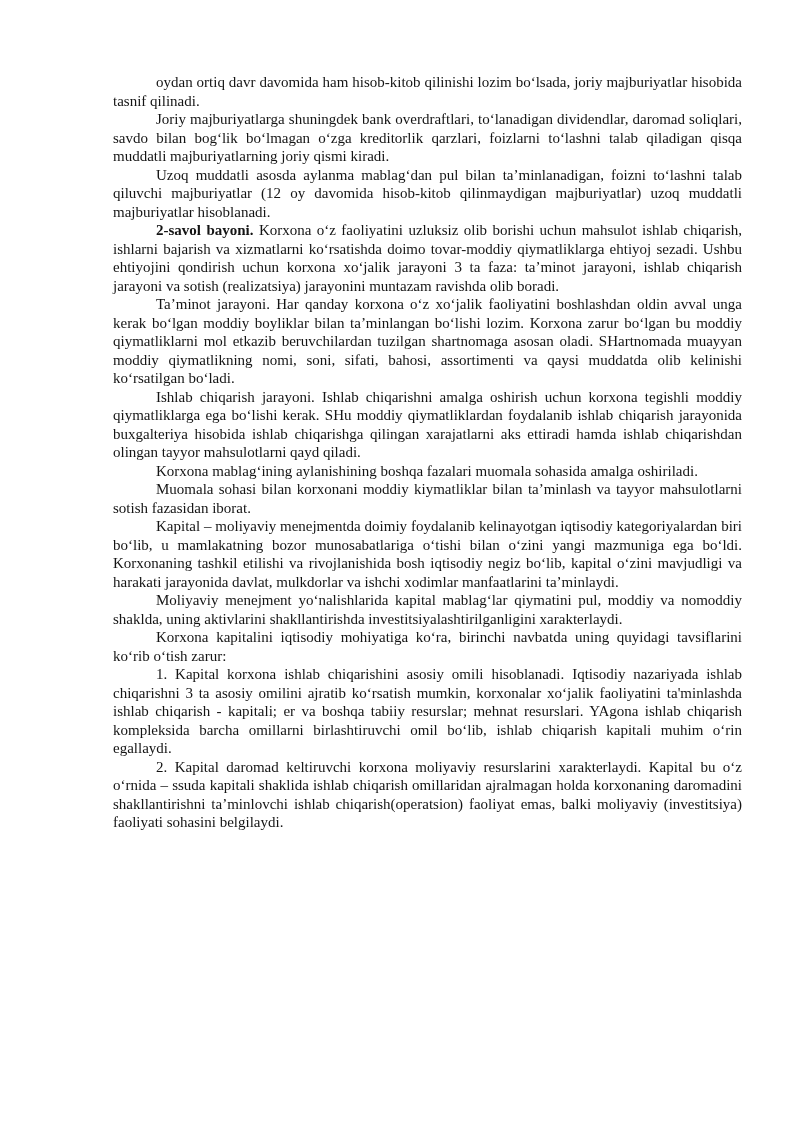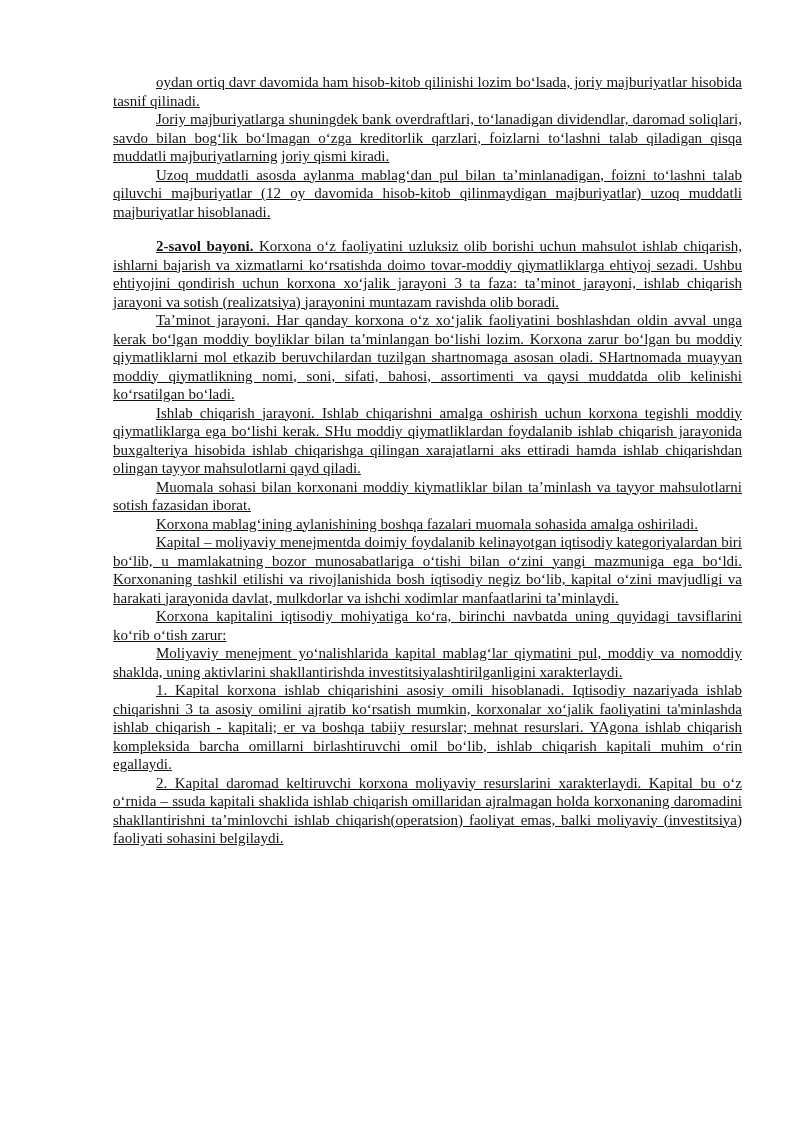--- a/index.html
+++ b/index.html
@@ -23,24 +23,23 @@
     width: 629px;
     color: #141414;
     font-family: "Liberation Serif", "DejaVu Serif", serif;
     font-size: 15px;
     line-height: 18.5px;
     text-align: justify;
   }
   .para {
     margin: 0;
     text-indent: 43px;
-    text-decoration: underline;
   }
   .section-start {
-    margin-top: 16px;
+    margin-top: 0;
   }
   .lead {
     font-weight: bold;
   }
 </style>
 </head>
 <body>
 
 <div class="page">
   <div class="content">
@@ -51,30 +50,30 @@
 
     <p class="para"><span class="lead"></span><span>Uzoq muddatli asosda aylanma mablag‘dan pul bilan ta’minlanadigan, foizni to‘lashni talab qiluvchi majburiyatlar (12 oy davomida hisob-kitob qilinmaydigan majburiyatlar) uzoq muddatli majburiyatlar hisoblanadi.</span></p>
 
     <p class="para section-start"><span class="lead">2-savol bayoni.</span><span> Korxona o‘z faoliyatini uzluksiz olib borishi uchun mahsulot ishlab chiqarish, ishlarni bajarish va xizmatlarni ko‘rsatishda doimo tovar-moddiy qiymatliklarga ehtiyoj sezadi. Ushbu ehtiyojini qondirish uchun korxona xo‘jalik jarayoni 3 ta faza: ta’minot jarayoni, ishlab chiqarish jarayoni va sotish (realizatsiya) jarayonini muntazam ravishda olib boradi.</span></p>
 
     <p class="para"><span class="lead"></span><span>Ta’minot jarayoni. Har qanday korxona o‘z xo‘jalik faoliyatini boshlashdan oldin avval unga kerak bo‘lgan moddiy boyliklar bilan ta’minlangan bo‘lishi lozim. Korxona zarur bo‘lgan bu moddiy qiymatliklarni mol etkazib beruvchilardan tuzilgan shartnomaga asosan oladi. SHartnomada muayyan moddiy qiymatlikning nomi, soni, sifati, bahosi, assortimenti va qaysi muddatda olib kelinishi ko‘rsatilgan bo‘ladi.</span></p>
 
     <p class="para"><span class="lead"></span><span>Ishlab chiqarish jarayoni. Ishlab chiqarishni amalga oshirish uchun korxona tegishli moddiy qiymatliklarga ega bo‘lishi kerak. SHu moddiy qiymatliklardan foydalanib ishlab chiqarish jarayonida buxgalteriya hisobida ishlab chiqarishga qilingan xarajatlarni aks ettiradi hamda ishlab chiqarishdan olingan tayyor mahsulotlarni qayd qiladi.</span></p>
 
 
+    <p class="para"><span class="lead"></span><span>Korxona mablag‘ining aylanishining boshqa fazalari muomala sohasida amalga oshiriladi.</span></p>
+
     <p class="para"><span class="lead"></span><span>Muomala sohasi bilan korxonani moddiy kiymatliklar bilan ta’minlash va tayyor mahsulotlarni sotish fazasidan iborat.</span></p>
-
-    <p class="para"><span class="lead"></span><span>Korxona mablag‘ining aylanishining boshqa fazalari muomala sohasida amalga oshiriladi.</span></p>
 
 
 
     <p class="para"><span class="lead"></span><span>Kapital – moliyaviy menejmentda doimiy foydalanib kelinayotgan iqtisodiy kategoriyalardan biri bo‘lib, u mamlakatning bozor munosabatlariga o‘tishi bilan o‘zini yangi mazmuniga ega bo‘ldi. Korxonaning tashkil etilishi va rivojlanishida bosh iqtisodiy negiz bo‘lib, kapital o‘zini mavjudligi va harakati jarayonida davlat, mulkdorlar va ishchi xodimlar manfaatlarini ta’minlaydi.</span></p>
 
+    <p class="para"><span class="lead"></span><span>Moliyaviy menejment yo‘nalishlarida kapital mablag‘lar qiymatini pul, moddiy va nomoddiy shaklda, uning aktivlarini shakllantirishda investitsiyalashtirilganligini xarakterlaydi.</span></p>
+
     <p class="para"><span class="lead"></span><span>Korxona kapitalini iqtisodiy mohiyatiga ko‘ra, birinchi navbatda uning quyidagi tavsiflarini ko‘rib o‘tish zarur:</span></p>
-
-    <p class="para"><span class="lead"></span><span>Moliyaviy menejment yo‘nalishlarida kapital mablag‘lar qiymatini pul, moddiy va nomoddiy shaklda, uning aktivlarini shakllantirishda investitsiyalashtirilganligini xarakterlaydi.</span></p>
 
     <p class="para"><span class="lead"></span><span>1. Kapital korxona ishlab chiqarishini asosiy omili hisoblanadi. Iqtisodiy nazariyada ishlab chiqarishni 3 ta asosiy omilini ajratib ko‘rsatish mumkin, korxonalar xo‘jalik faoliyatini ta'minlashda ishlab chiqarish - kapitali; er va boshqa tabiiy resurslar; mehnat resurslari. YAgona ishlab chiqarish kompleksida barcha omillarni birlashtiruvchi omil bo‘lib, ishlab chiqarish kapitali muhim o‘rin egallaydi.</span></p>
 
     <p class="para"><span class="lead"></span><span>2. Kapital daromad keltiruvchi korxona moliyaviy resurslarini xarakterlaydi. Kapital bu o‘z o‘rnida – ssuda kapitali shaklida ishlab chiqarish omillaridan ajralmagan holda korxonaning daromadini shakllantirishni ta’minlovchi ishlab chiqarish(operatsion) faoliyat emas, balki moliyaviy (investitsiya) faoliyati sohasini belgilaydi.</span></p>
 
   </div>
 </div>
 
 </body></html>

